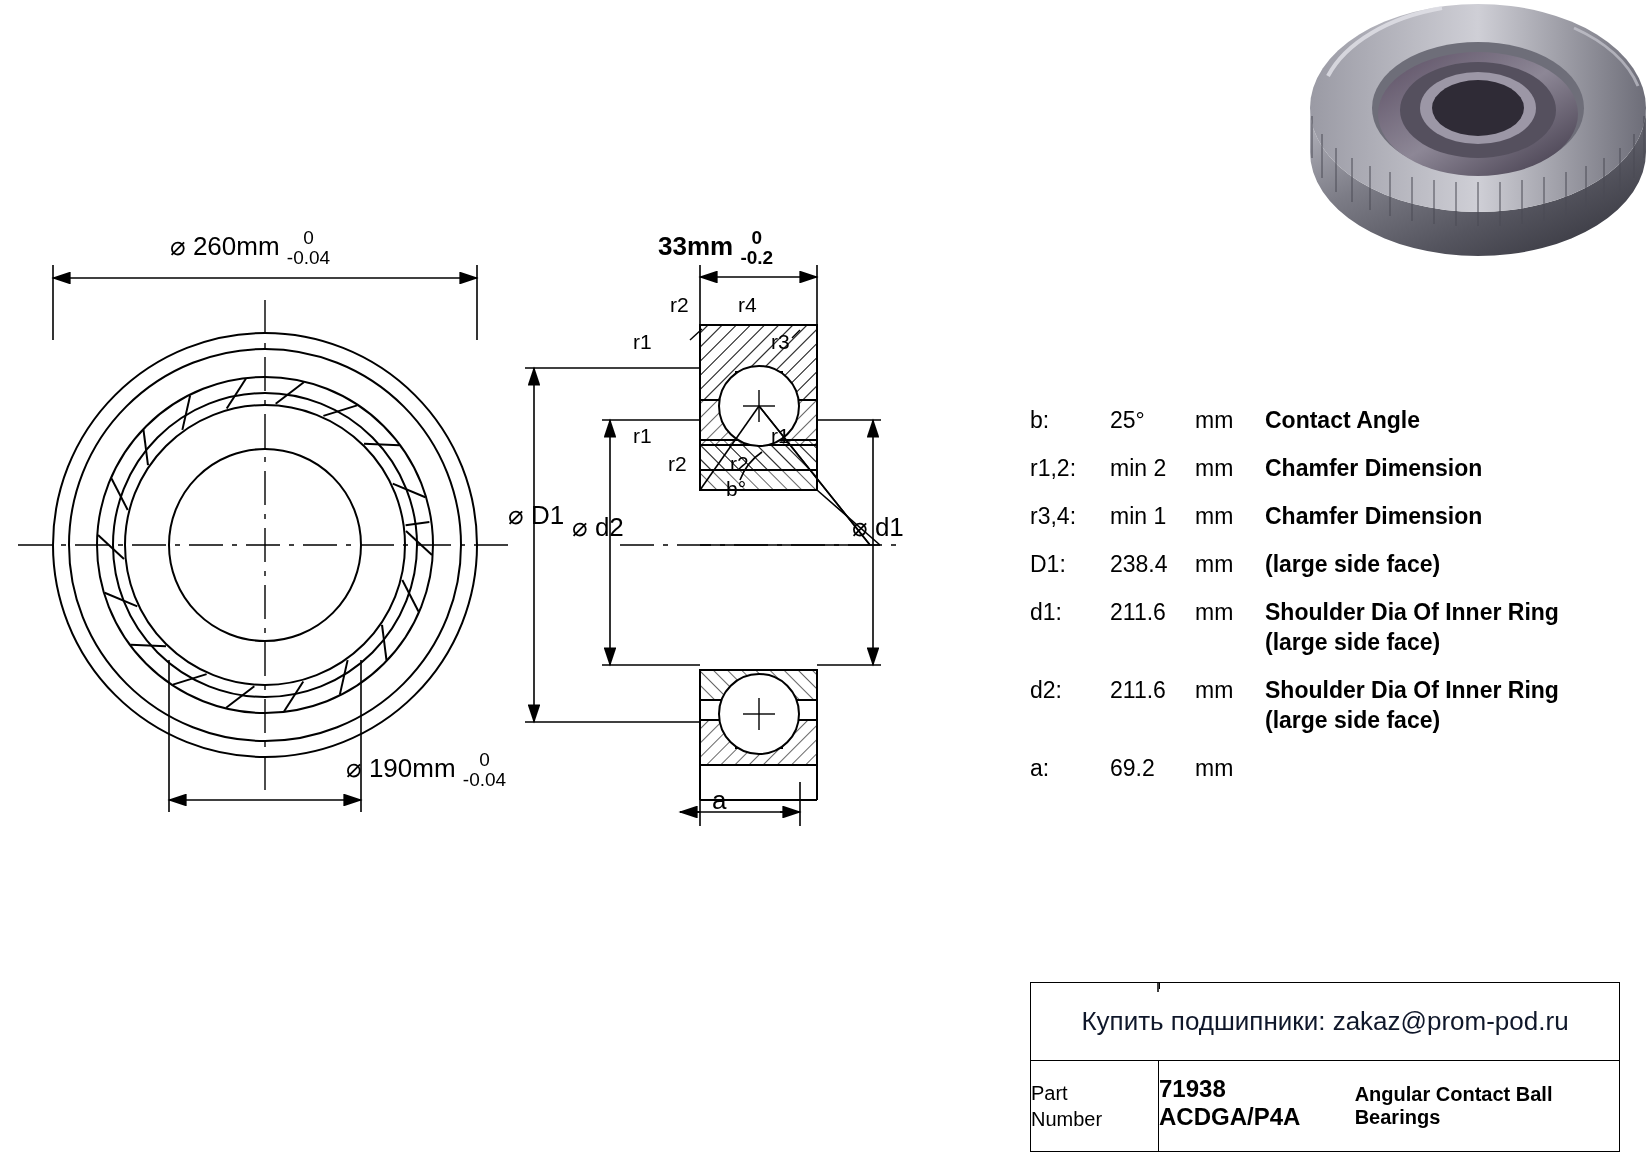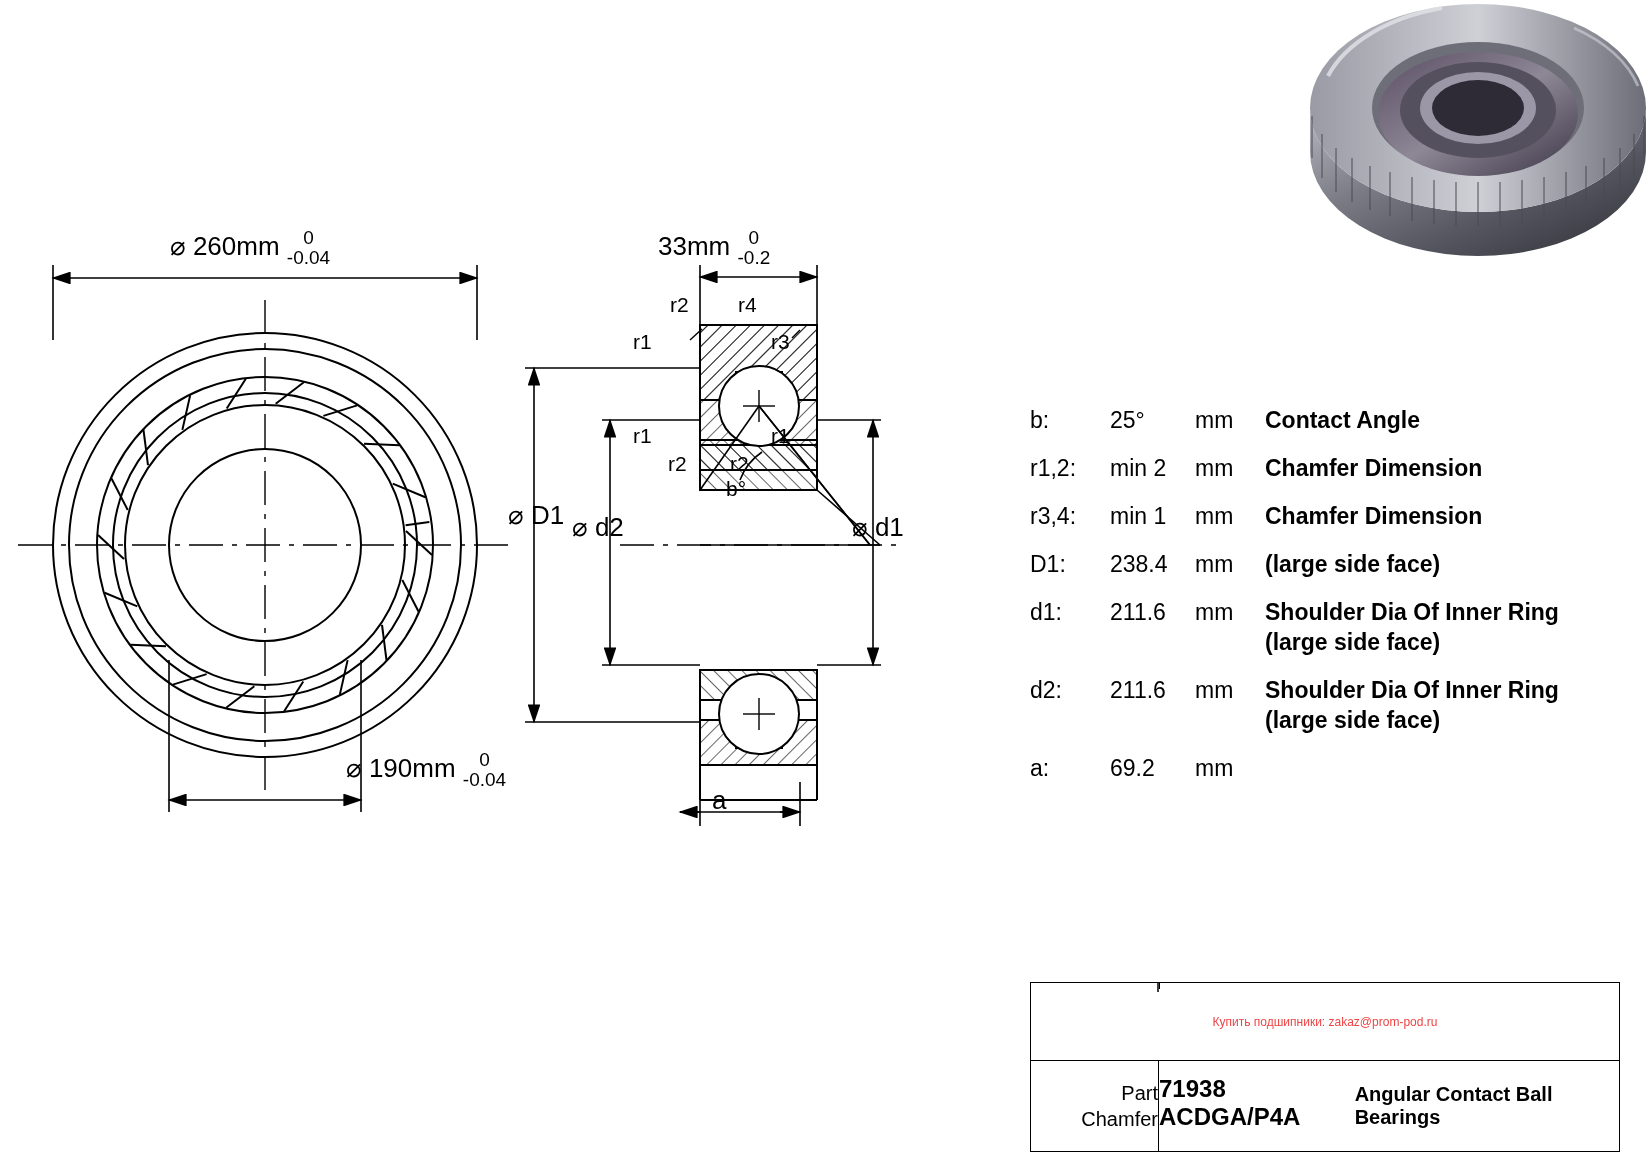--- a/index.html
+++ b/index.html
@@ -79,34 +79,34 @@
   }
   .tb-top {
     height: 78px;
     display: flex;
     align-items: center;
     justify-content: center;
     border-bottom: 1px solid #000;
     box-sizing: border-box;
   }
   .tb-email {
-    font-size: 12px;
-    color: #ef4444;
+    font-size: 26px;
+    color: #0f172a;
   }
   .tb-bottom {
     display: flex;
     height: 90px;
   }
   .tb-part-label {
     width: 128px;
     border-right: 1px solid #000;
     box-sizing: border-box;
     display: flex;
     flex-direction: column;
-    align-items: flex-end;
+    align-items: flex-start;
     justify-content: center;
     font-size: 20px;
     line-height: 26px;
   }
   .tb-part-value {
     flex: 1;
     display: flex;
     flex-direction: row;
     align-items: center;
     justify-content: space-between;
@@ -427,21 +427,21 @@
 
   <div class="dimlabel" style="left:346px; top:750px;">
     <span>⌀</span>
     <span>190mm</span>
     <span class="tol">
       <span style="display:block;text-align:center;">0</span>
       <span style="display:block;">-0.04</span>
     </span>
   </div>
 
-  <div class="dimlabel" style="left:658px; top:228px;">
+  <div class="dimlabel" style="left:658px; top:228px;font-weight:bold;">
     <span>33mm</span>
     <span class="tol">
       <span style="display:block;text-align:center;">0</span>
       <span style="display:block;">-0.2</span>
     </span>
   </div>
 
   <div class="dimlabel" style="left:508px; top:500px;">⌀ D1</div>
   <div class="dimlabel" style="left:572px; top:512px;">⌀ d2</div>
   <div class="dimlabel" style="left:852px; top:512px;">⌀ d1</div>
@@ -524,21 +524,21 @@
   </div>
 
   <div class="titleblock">
     <div class="tb-divider-mark"></div>
     <div class="tb-top">
       <span class="tb-email">Купить подшипники: zakaz@prom-pod.ru</span>
     </div>
     <div class="tb-bottom">
       <div class="tb-part-label">
         <span>Part</span>
-        <span>Chamfer</span>
+        <span>Number</span>
       </div>
       <div class="tb-part-value">
         <span class="tb-pn">71938 ACDGA/P4A</span>
         <span class="tb-type">Angular Contact Ball Bearings</span>
       </div>
     </div>
   </div>
 
 </div>
 

